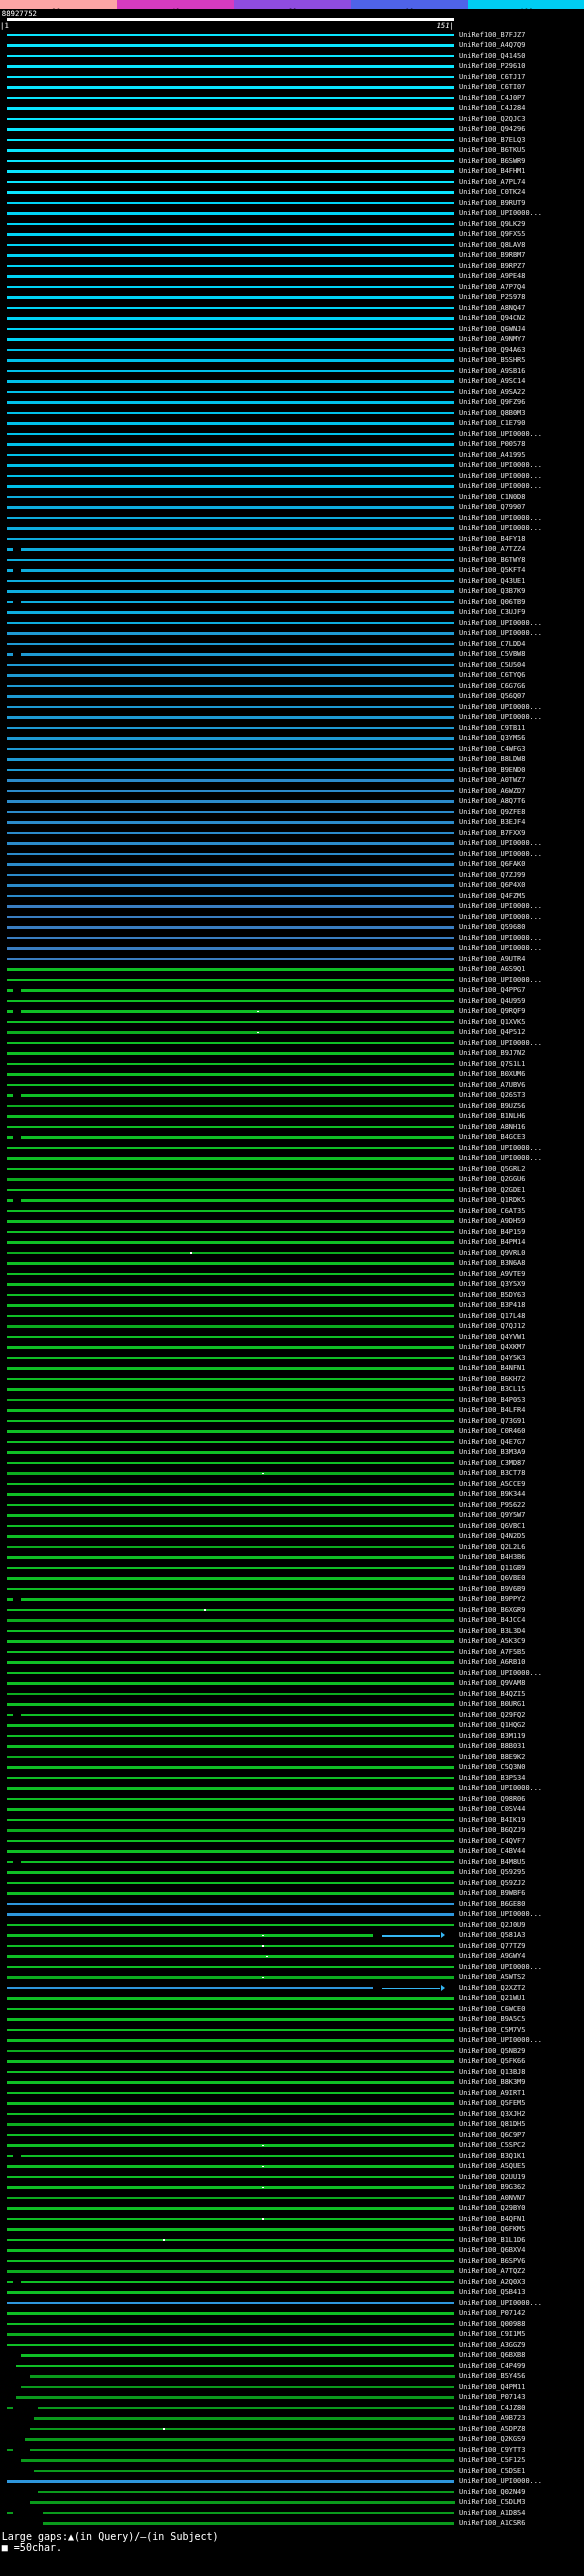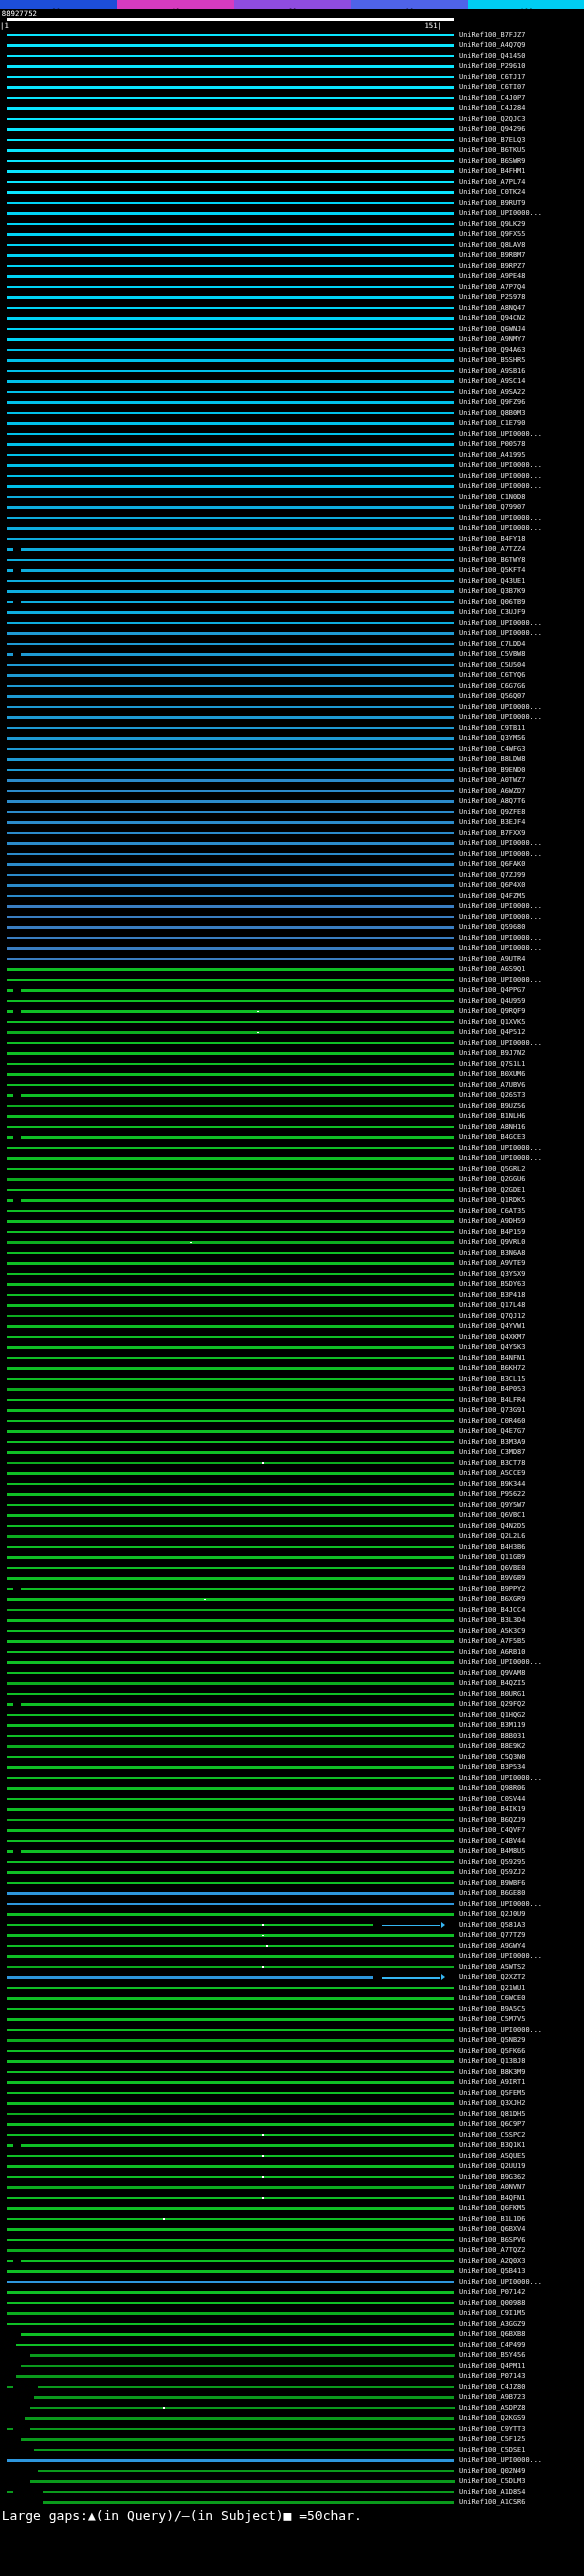--- a/index.html
+++ b/index.html
@@ -12,42 +12,42 @@
   .scalebar .seg{flex:1;height:9.1px;text-align:center;}
   .scalebar .seg span{
     font-size:7.3px;line-height:9.1px;color:#000;font-weight:bold;
     font-family:"DejaVu Sans Mono",monospace;
   }
   
   .queryline{height:9.1px;color:#fff;font-size:7.3px;line-height:9.1px;padding-left:1.8px;}
   .querybar{height:2.7px;width:447px;margin-left:7.3px;background:#fff;}
   .ruler{position:relative;height:9.1px;width:454px;color:#fff;font-size:7.3px;line-height:9.1px;}
   .ruler .rl{position:absolute;left:0;top:0;}
-  .ruler .rr{position:absolute;right:12px;top:0;}
+  .ruler .rr{position:absolute;right:0;top:0;font-style:italic;}
   
   .rows{position:relative;width:585px;}
   .row{position:relative;height:10.5px;}
   .bars{position:absolute;left:7.3px;top:0;width:447px;height:10.5px;}
   .bar{position:absolute;top:3.7px;height:2.7px;}
   .dot{position:absolute;top:4.1px;width:1.8px;height:1.8px;background:#fff;}
   .arrow{position:absolute;top:4.6px;height:1.8px;}
   .arrowhead{position:absolute;right:-4.6px;top:-2.7px;width:0;height:0;
     border-top:3.7px solid transparent;border-bottom:3.7px solid transparent;}
   .lbl{position:absolute;left:459px;top:0;font-size:6.9px;line-height:10.5px;
     color:#e2e2e2;white-space:nowrap;}
   
-  .footer{display:flex;justify-content:flex-start;width:585px;height:12.8px;
-    color:#fff;font-size:13px;line-height:11px;box-sizing:border-box;
-    padding:1.8px 24px 0 1.8px;}
+  .footer{display:flex;justify-content:space-between;width:585px;height:12.8px;
+    color:#fff;font-size:10px;line-height:11px;box-sizing:border-box;
+    padding:1.8px 24px 0 1.8px;flex-direction:column;}
 </style>
 </head>
 <body>
 
 <div class="scalebar">
-  <div class="seg" style="background: #1d4ed8;"><span>20%</span></div>
+  <div class="seg" style="background: #fca5a5;"><span>20%</span></div>
   <div class="seg" style="background: rgb(214, 59, 191);"><span>~40%</span></div>
   <div class="seg" style="background: rgb(143, 76, 224);"><span>~60%</span></div>
   <div class="seg" style="background: rgb(79, 99, 232);"><span>~80%</span></div>
   <div class="seg" style="background: rgb(0, 205, 242);"><span>~100%</span></div>
 </div>
 
 <div class="queryline">88927752</div>
 <div class="querybar"></div>
 <div class="ruler">
   <span class="rl">|1</span>
@@ -751,20 +751,26 @@
       <div class="lbl">UniRef100_A9DH59</div>
     </div>
     <div class="row">
       <div class="bars">
         <div class="bar" style="left: 0px; width: 447px; background: rgb(15, 191, 37);"></div>
       </div>
       <div class="lbl">UniRef100_B4P159</div>
     </div>
     <div class="row">
       <div class="bars">
+        <div class="bar" style="left: 0px; width: 447px; background: rgb(15, 191, 37);"></div>
+      </div>
+      <div class="lbl">UniRef100_B4PM14</div>
+    </div>
+    <div class="row">
+      <div class="bars">
         <div class="bar" style="left: 0px; width: 447px; background: rgb(12, 173, 31);"></div>
         <div class="dot" style="left: 183px; background: rgb(255, 255, 255);"></div>
       </div>
       <div class="lbl">UniRef100_Q9VRL0</div>
     </div>
     <div class="row">
       <div class="bars">
         <div class="bar" style="left: 0px; width: 447px; background: rgb(15, 191, 37);"></div>
       </div>
       <div class="lbl">UniRef100_B3N6A8</div>
@@ -1314,20 +1320,26 @@
         <div class="bar" style="left: 0px; width: 447px; background: rgb(15, 191, 37);"></div>
         <div class="dot" style="left: 255px; background: rgb(255, 255, 255);"></div>
       </div>
       <div class="lbl">UniRef100_B9G362</div>
     </div>
     <div class="row">
       <div class="bars">
         <div class="bar" style="left: 0px; width: 447px; background: rgb(12, 173, 31);"></div>
       </div>
       <div class="lbl">UniRef100_A0NVN7</div>
+    </div>
+    <div class="row">
+      <div class="bars">
+        <div class="bar" style="left: 0px; width: 447px; background: rgb(15, 191, 37);"></div>
+      </div>
+      <div class="lbl">UniRef100_Q29BY0</div>
     </div>
     <div class="row">
       <div class="bars">
         <div class="bar" style="left: 0px; width: 447px; background: rgb(15, 191, 37);"></div>
         <div class="dot" style="left: 255px; background: rgb(255, 255, 255);"></div>
       </div>
       <div class="lbl">UniRef100_B4QFN1</div>
     </div>
     <div class="row">
       <div class="bars">

